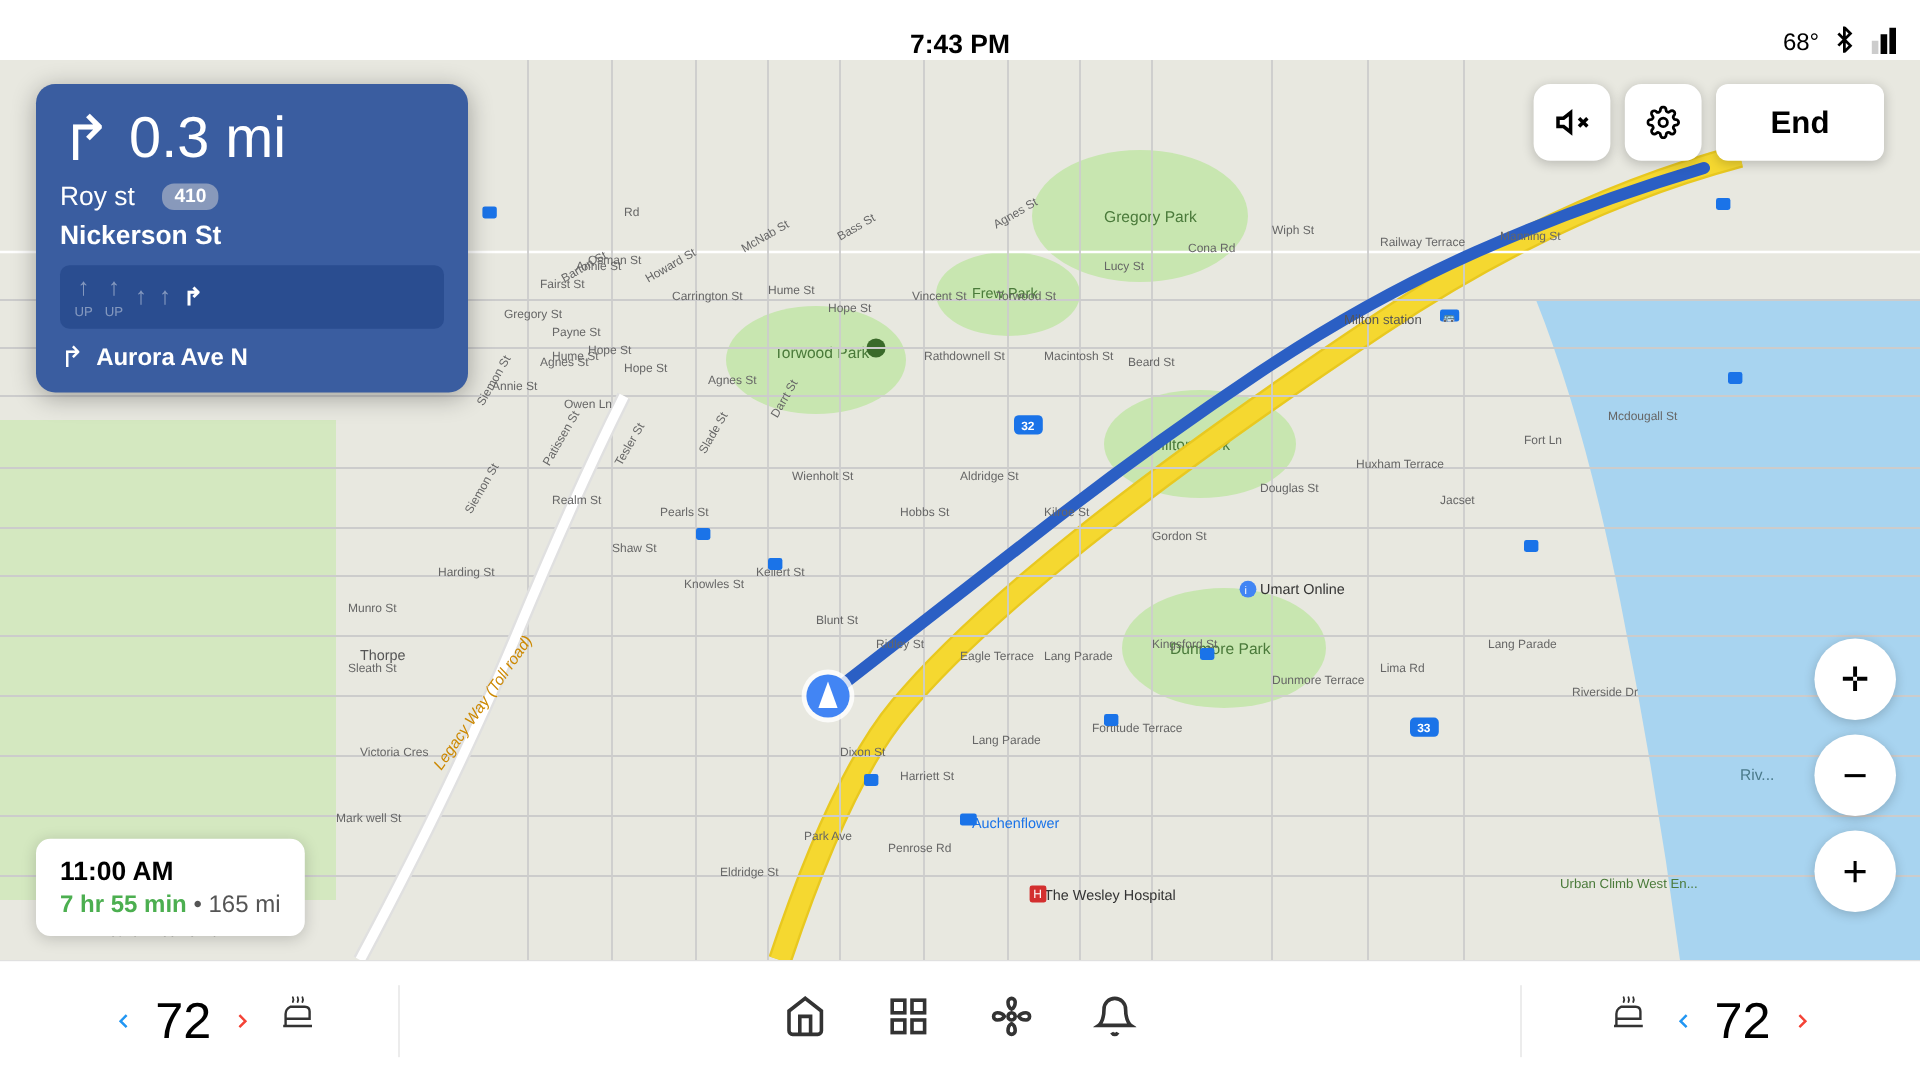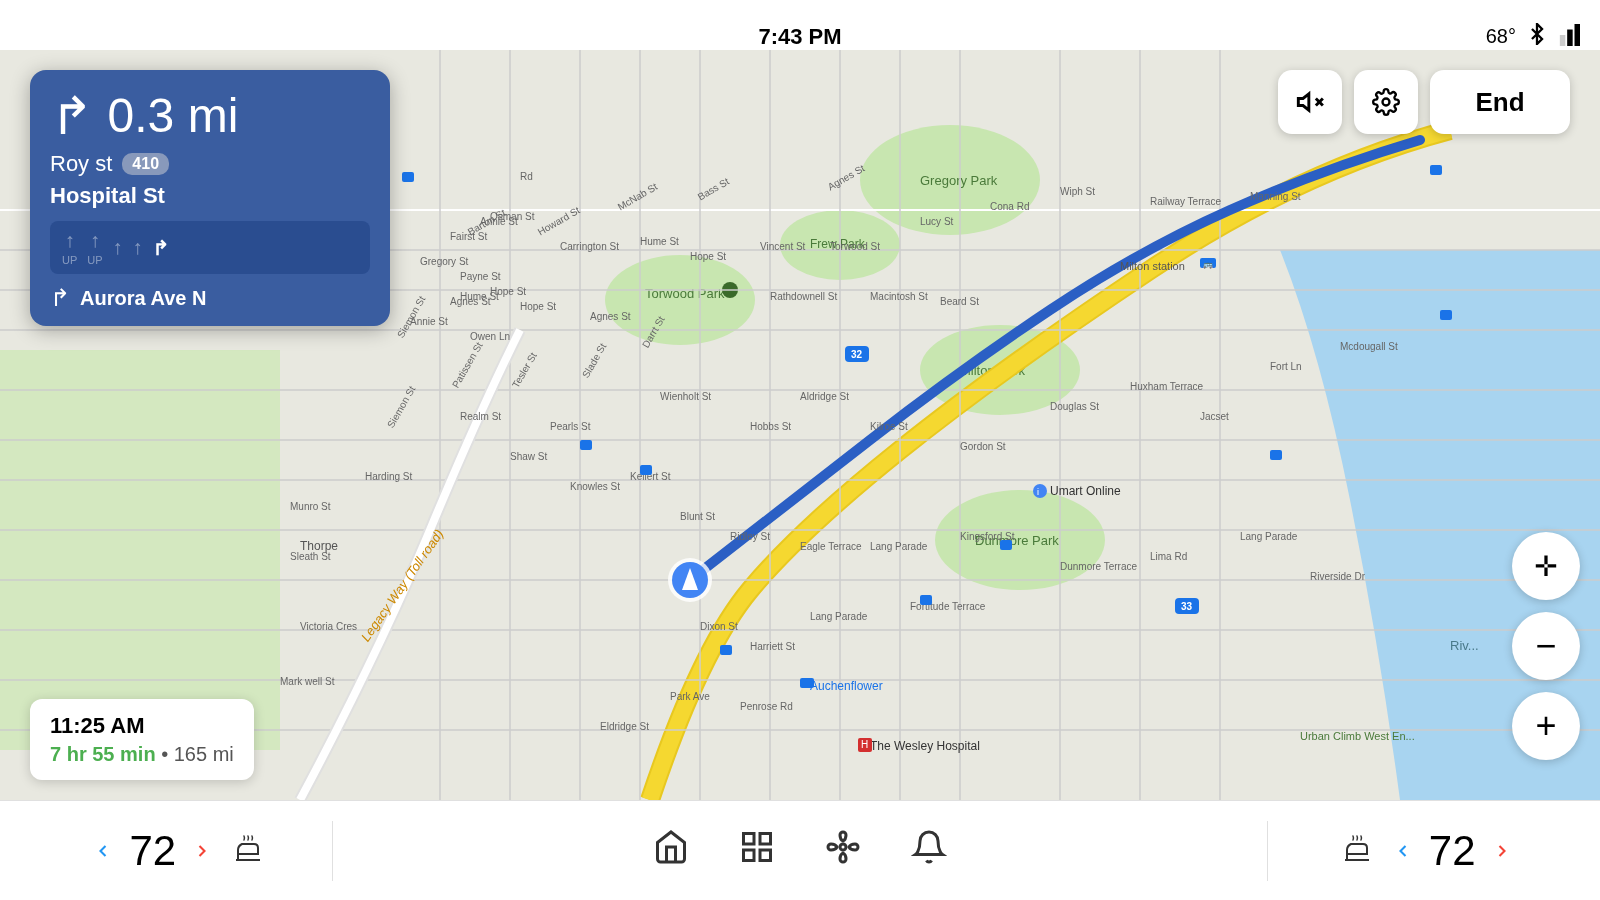--- a/index.html
+++ b/index.html
@@ -30,21 +30,21 @@
       position: absolute; top: 70px; left: 30px;
       width: 360px;
       background: #3a5da0; border-radius: 16px;
       padding: 18px 20px 14px 20px;
       color: #fff; z-index: 50;
       box-shadow: 0 4px 20px rgba(0,0,0,0.3);
     }
     #nav-card .turn-row { display: flex; align-items: center; gap: 14px; margin-bottom: 8px; }
     #nav-card .turn-arrow { font-size: 52px; line-height: 1; }
     #nav-card .distance { font-size: 48px; font-weight: 400; }
-    #nav-card .street-row { display: flex; align-items: center; gap: 10px; margin-bottom: 6px; }
+    #nav-card .street-row { display: flex; align-items: center; gap: 23px; margin-bottom: 6px; }
     #nav-card .street-name { font-size: 22px; font-weight: 500; }
     #nav-card .route-badge {
       background: #8899bb; border-radius: 10px; padding: 2px 10px;
       font-size: 16px; font-weight: 700;
     }
     #nav-card .next-street { font-size: 22px; font-weight: 700; margin-bottom: 12px; }
     #nav-card .lanes-row {
       background: #2a4d90; border-radius: 8px; padding: 8px 12px;
       display: flex; align-items: center; gap: 10px; margin-bottom: 10px;
     }
@@ -59,21 +59,21 @@
       position: absolute; top: 70px; right: 30px;
       display: flex; align-items: center; gap: 12px; z-index: 50;
     }
     #top-controls button {
       background: #fff; border: none; border-radius: 14px;
       cursor: pointer; display: flex; align-items: center; justify-content: center;
       box-shadow: 0 2px 10px rgba(0,0,0,0.2);
     }
     #top-controls .sound-btn { width: 64px; height: 64px; font-size: 24px; }
     #top-controls .settings-btn { width: 64px; height: 64px; font-size: 24px; }
-    #top-controls .end-btn { width: 140px; height: 64px; font-size: 26px; font-weight: 700; color: #000; }
+    #top-controls .end-btn { width: 140px; height: 64px; font-size: 26px; font-weight: 700; color: #000; border-radius: 10px; }
 
     
     #right-controls {
       position: absolute; right: 20px; bottom: 140px;
       display: flex; flex-direction: column; gap: 12px; z-index: 50;
     }
     #right-controls button {
       background: #fff; border: none; border-radius: 50%;
       width: 68px; height: 68px; cursor: pointer;
       box-shadow: 0 2px 10px rgba(0,0,0,0.2);
@@ -94,21 +94,21 @@
     #eta-card .eta-duration { color: #4CAF50; font-weight: 600; }
     #eta-card .eta-dist { color: #555; }
 
     
     #bottom-bar {
       position: absolute; bottom: 0; left: 0; right: 0; height: 100px;
       background: #fff; display: flex; align-items: center;
       border-top: 1px solid #e0e0e0;
       z-index: 100; padding: 0 20px;
     }
-    .bottom-section { display: flex; align-items: flex-end; justify-content: center; flex: 1; }
+    .bottom-section { display: flex; align-items: flex-start; justify-content: center; flex: 1; }
     .temp-control { display: flex; align-items: center; gap: 8px; }
     .temp-control .arrow-btn {
       background: none; border: none; cursor: pointer; font-size: 20px;
       width: 36px; height: 36px; border-radius: 50%;
       display: flex; align-items: center; justify-content: center;
     }
     .temp-control .arrow-btn.left { color: #2196F3; }
     .temp-control .arrow-btn.right { color: #F44336; }
     .temp-control .temp-val { font-size: 42px; font-weight: 500; color: #000; }
     .heat-icon { font-size: 28px; color: #333; margin-left: 10px; }
@@ -326,21 +326,21 @@
 
 <div id="nav-card">
   <div class="turn-row">
     <span class="turn-arrow">↱</span>
     <span class="distance">0.3 mi</span>
   </div>
   <div class="street-row">
     <span class="street-name">Roy st</span>
     <span class="route-badge">410</span>
   </div>
-  <div class="next-street">Hospital St</div>
+  <div class="next-street">Nickerson St</div>
   <div class="lanes-row">
 
     <div class="lane-label">
       <span style="font-size:20px;opacity:0.6;">↑</span>
       <span style="font-size:11px;opacity:0.6;">UP</span>
     </div>
 
     <div class="lane-label">
       <span style="font-size:20px;opacity:0.6;">↑</span>
       <span style="font-size:11px;opacity:0.6;">UP</span>
@@ -389,21 +389,21 @@
   </button>
   <button style="font-size:36px;font-weight:300;">
     <span>−</span>
   </button>
   <button style="font-size:36px;font-weight:300;">
     <span>+</span>
   </button>
 </div>
 
 <div id="eta-card">
-  <div class="eta-time">11:25 AM</div>
+  <div class="eta-time">11:00 AM</div>
   <div class="eta-details">
     <span class="eta-duration">7 hr 55 min</span>
     <span class="eta-dist"> • </span>
     <span class="eta-dist">165 mi</span>
   </div>
 </div>
 
 <div id="bottom-bar">
 
   <div class="bottom-section">

